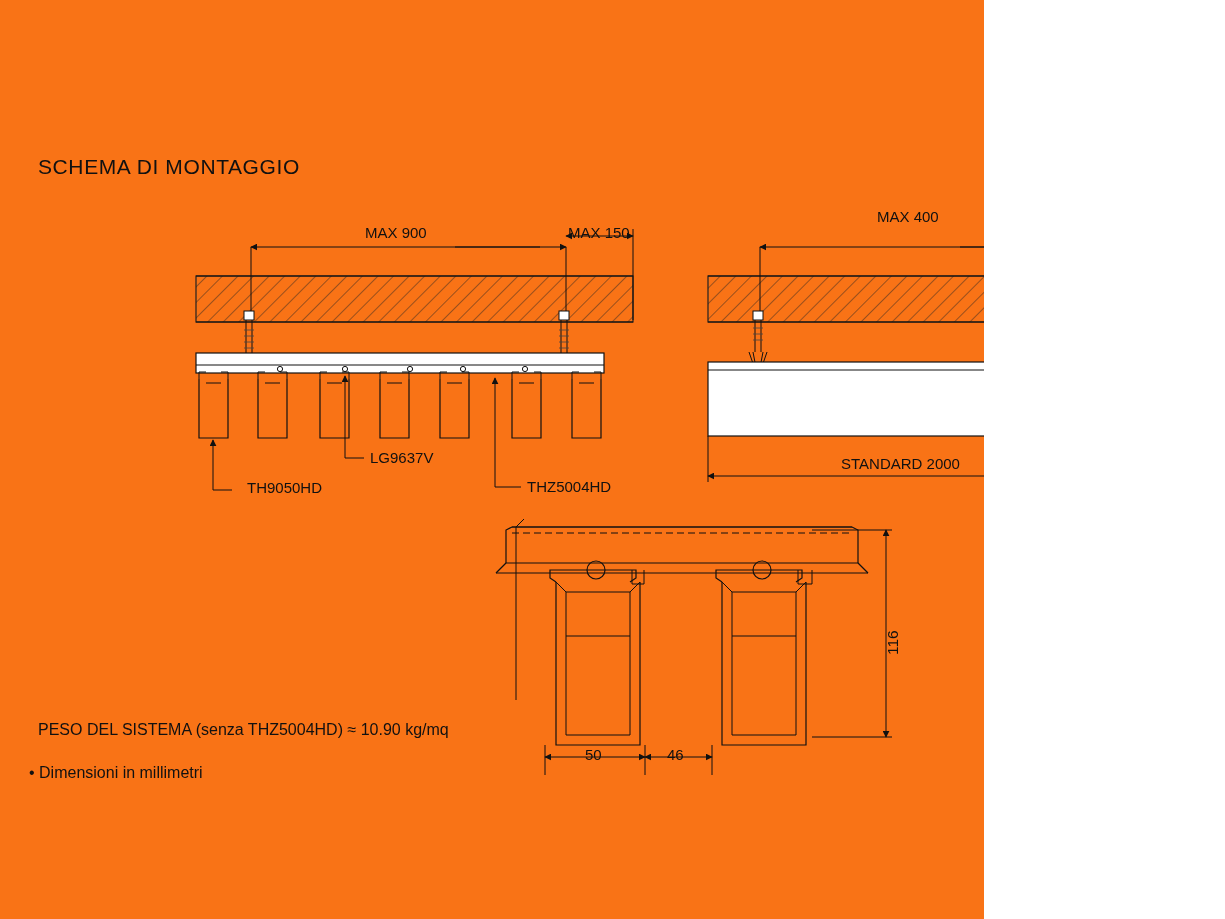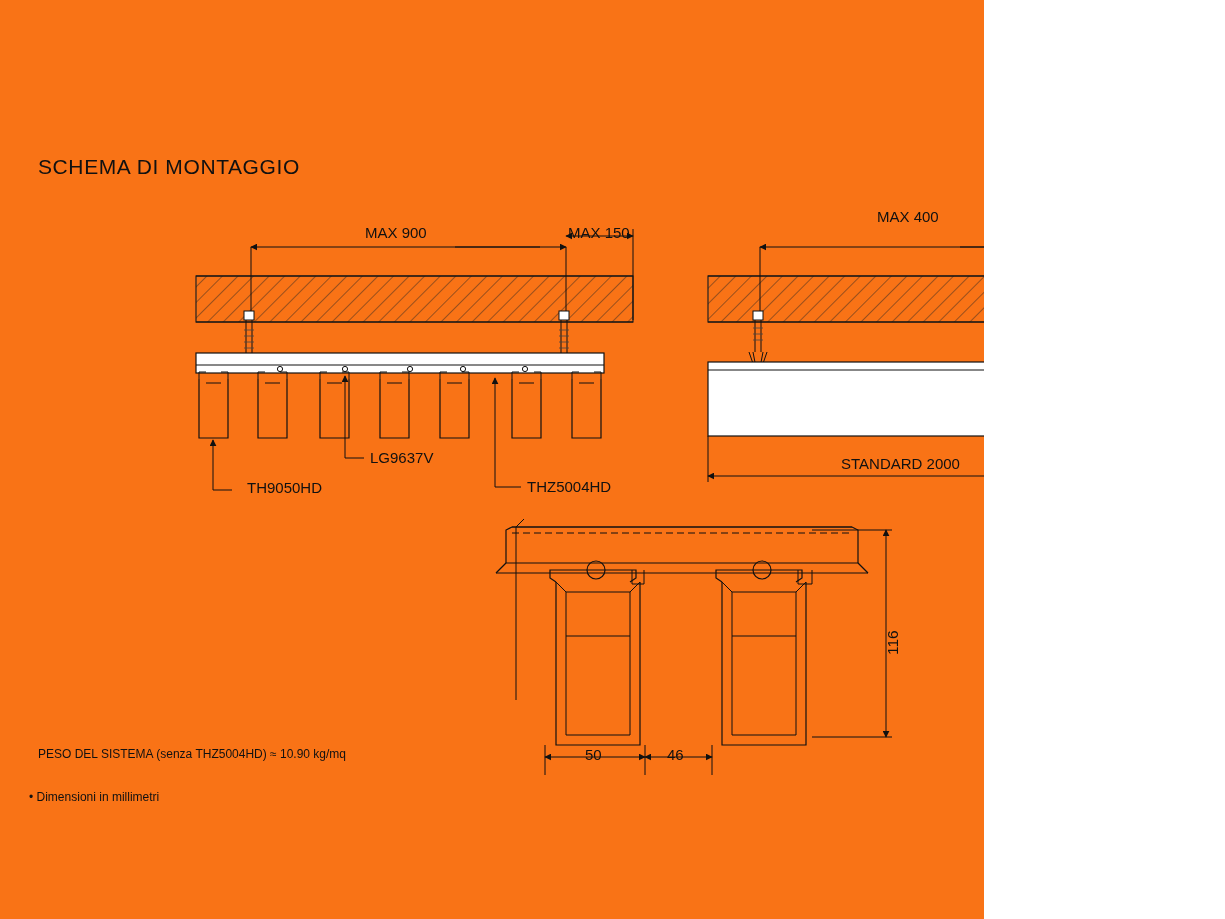--- a/index.html
+++ b/index.html
@@ -33,24 +33,23 @@
     white-space: nowrap;
   }
   .part-label {
     position: absolute;
     font-size: 15px;
     color: #111;
     white-space: nowrap;
   }
   .note {
     position: absolute;
-    font-size: 12px;
-    color: #111;
-    white-space: nowrap;
-    margin-top: 26px;
+    font-size: 16px;
+    color: #111;
+    white-space: nowrap;
   }
   .vert-label {
     position: absolute;
     font-size: 15.5px;
     color: #111;
     white-space: nowrap;
     transform: rotate(-90deg);
     transform-origin: left top;
   }
   svg.layer {

